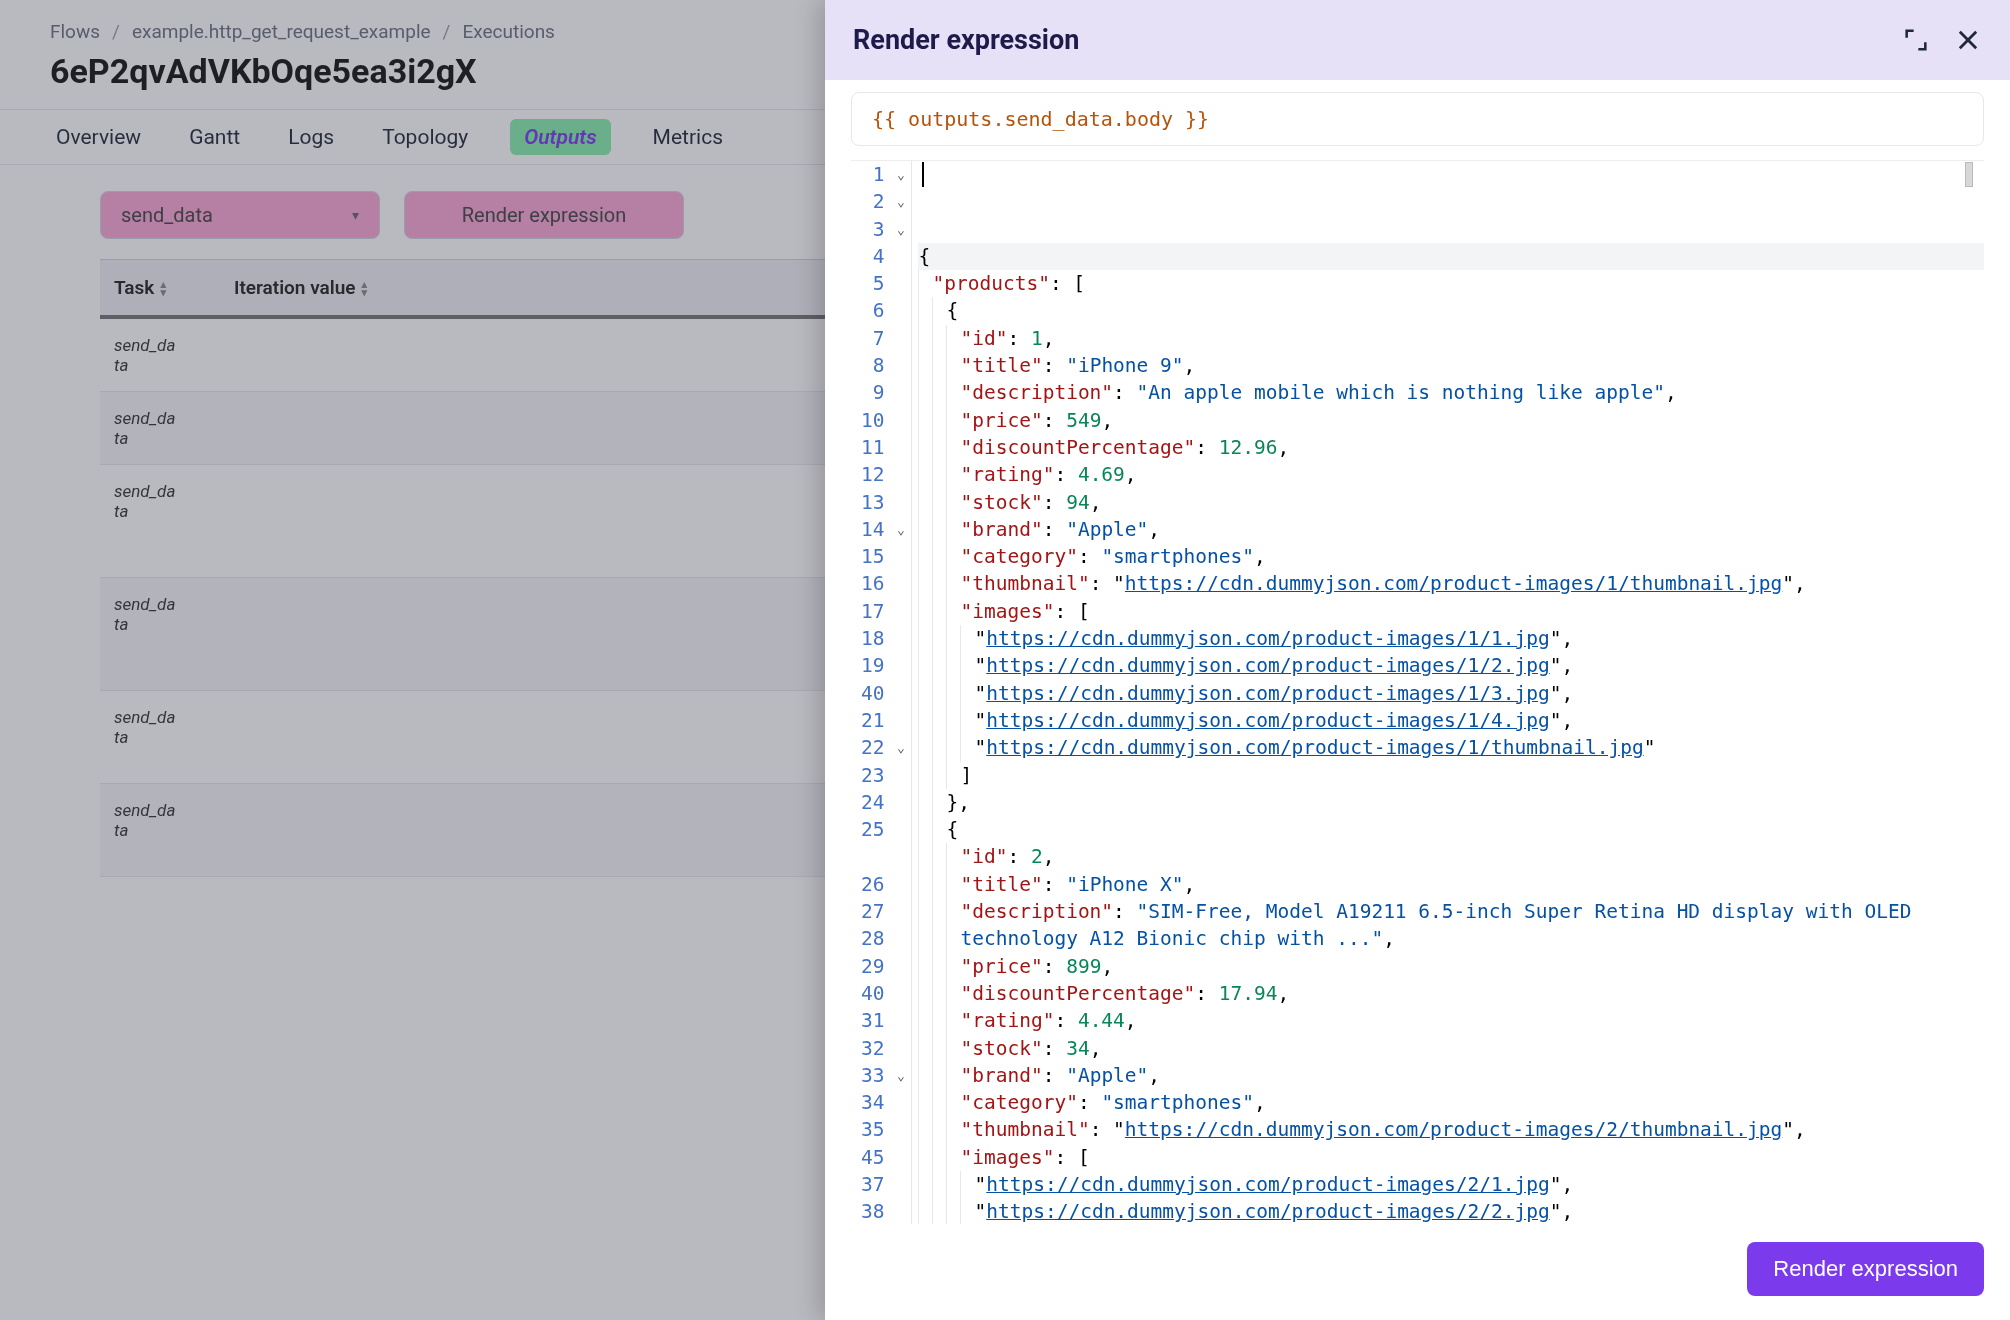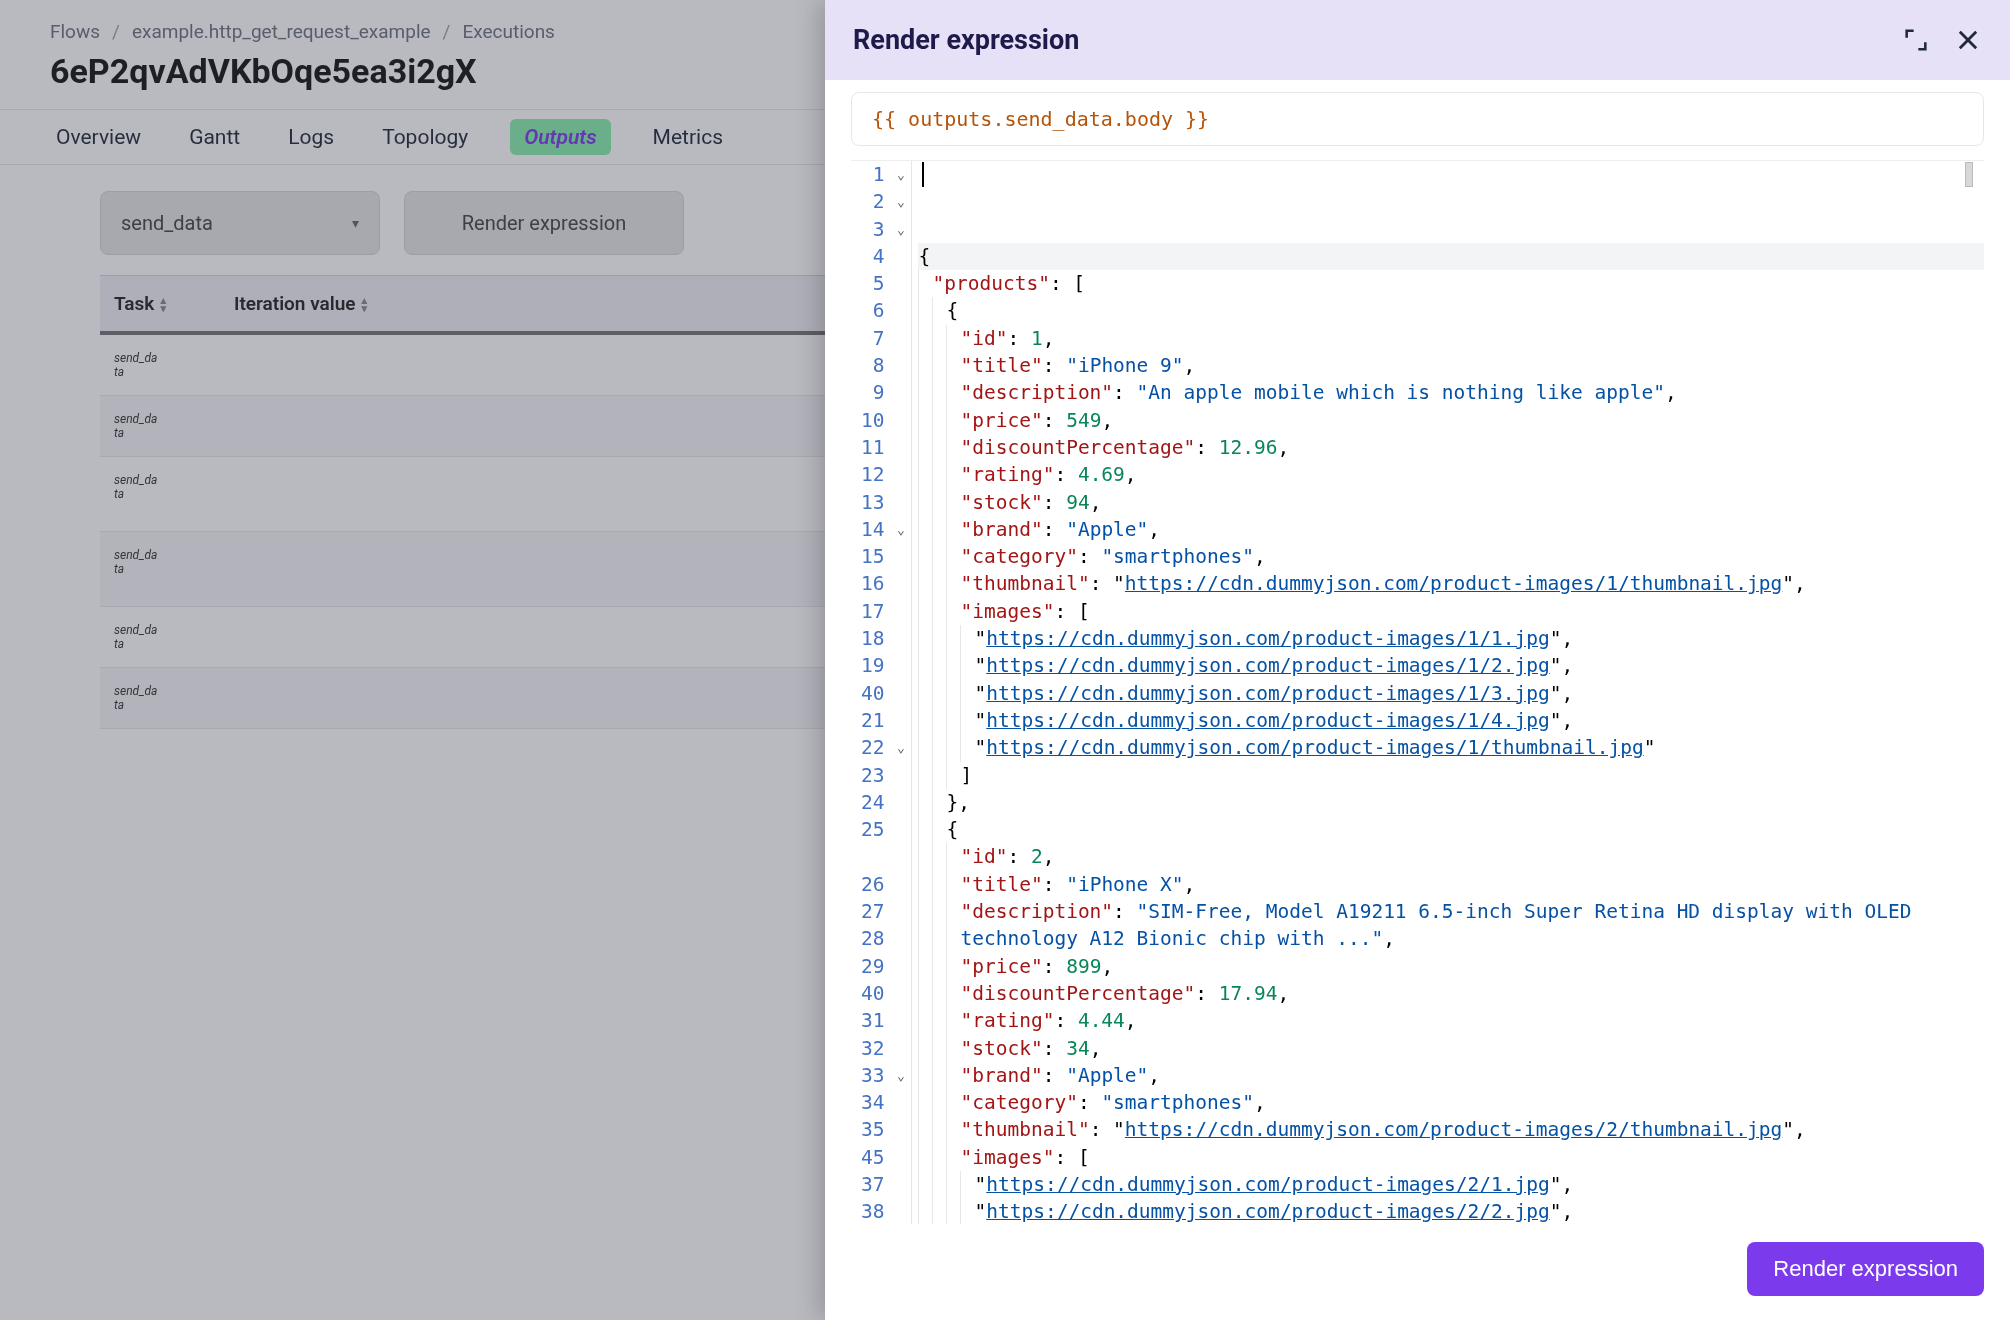--- a/index.html
+++ b/index.html
@@ -54,26 +54,26 @@
     font-style: italic;
   }
   .toolbar {
     display: flex;
     gap: 24px;
     padding: 26px 50px 20px 100px;
   }
   .select-box, .render-btn-toolbar {
     border: 1px solid #d1d5db;
     border-radius: 8px;
-    height: 64px;
+    height: 48px;
     display: flex;
     align-items: center;
     padding: 0 20px;
     font-size: 20px;
-    background: #e5e5e5;
+    background: #f9a8d4;
     color: #444;
   }
   .select-box { width: 280px; justify-content: space-between; }
   .render-btn-toolbar { width: 280px; justify-content: center; }
   .chev { font-size: 14px; color: #666; }
   .table-wrap { padding: 0 50px 0 100px; }
   table { width: 100%; border-collapse: collapse; }
   th {
     text-align: left;
     font-size: 19px;
@@ -81,21 +81,21 @@
     padding: 16px 14px;
     background: #eef0f3;
     border-top: 1px solid #d0d4da;
     border-bottom: 4px solid #737373;
     color:#222;
   }
   .sort-icons { display:inline-block; margin-left:6px; color:#888; font-size:11px; line-height:8px; vertical-align:middle;}
   td {
     padding: 16px 14px;
     vertical-align: top;
-    font-size: 12px;
+    font-size: 17px;
     border-bottom: 1px solid #e5e7eb;
   }
   tbody tr:nth-child(even) td { background:#f5f6f8; }
   .task-cell { font-style: italic; color:#333; width:120px; }
   .name-cell { font-family: "SFMono-Regular", Consolas, monospace; color:#b91c1c; width:140px; word-break: break-all; }
   .out-cell { color:#111; }
   .panel-overlay {
     position:absolute;
     top:0; left:0; right:0; bottom:0;
     background: rgba(55,55,75,0.35);

